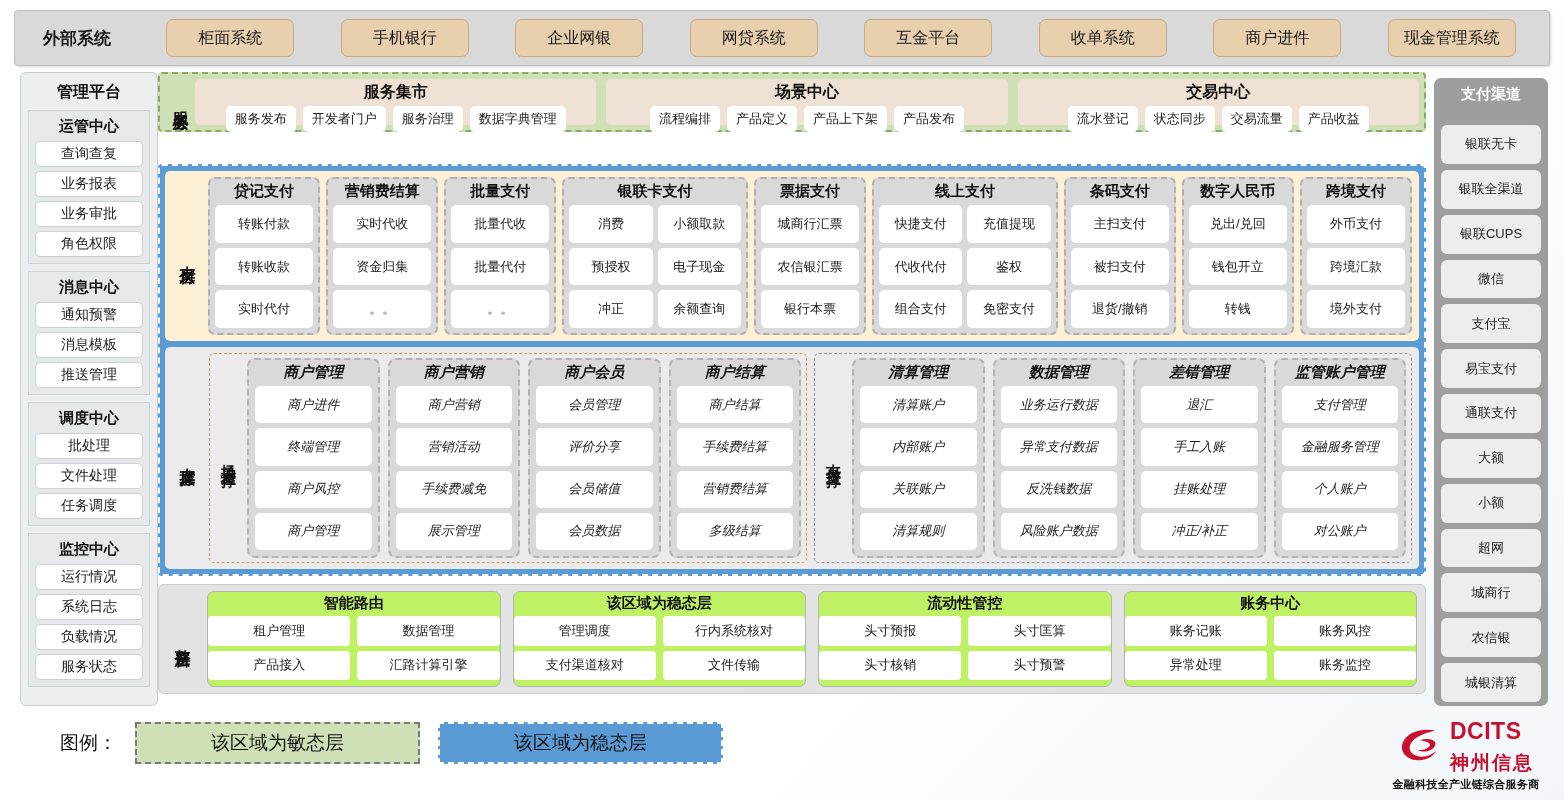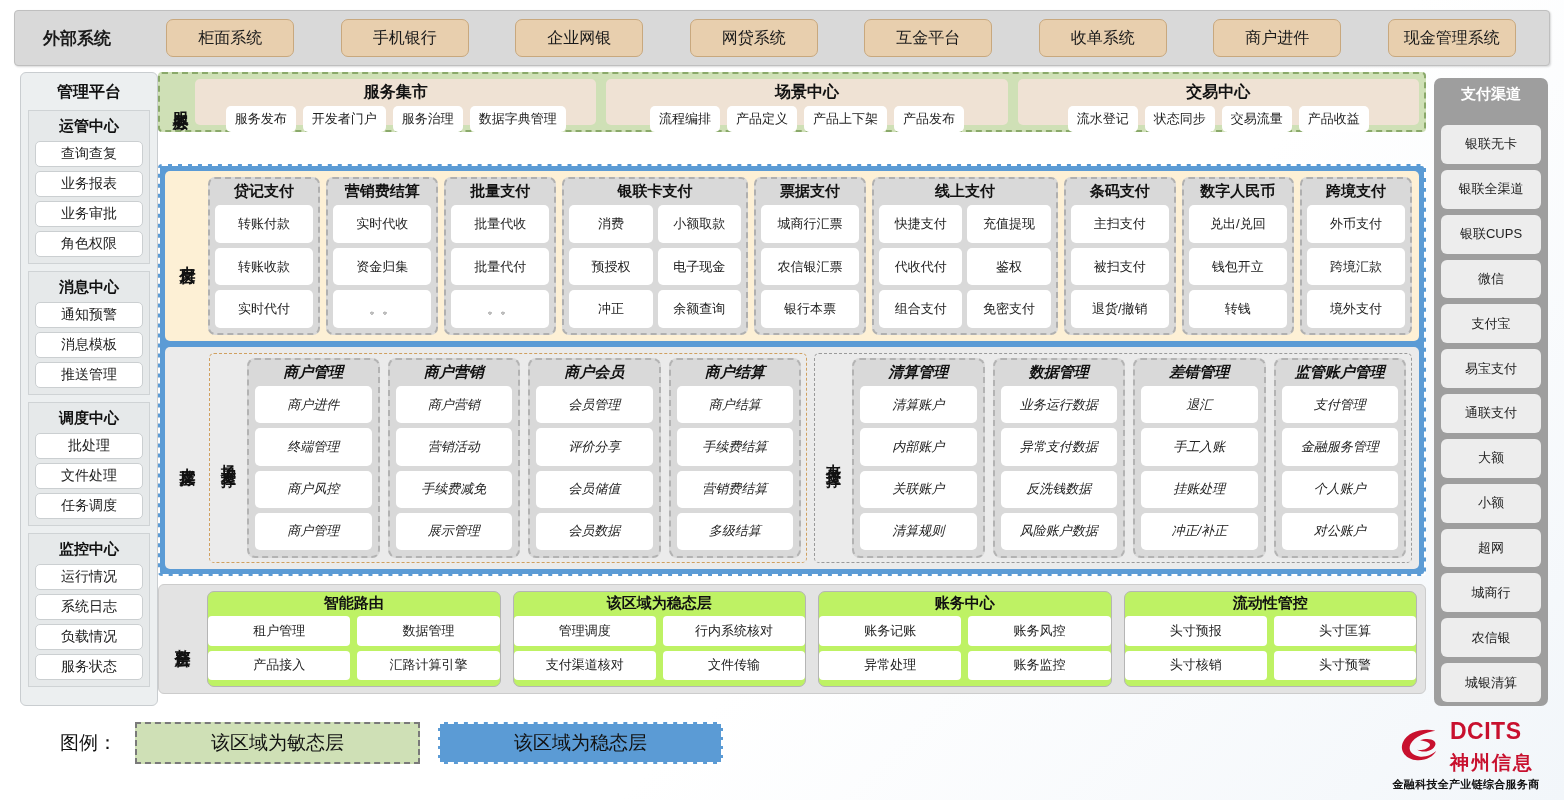--- a/index.html
+++ b/index.html
@@ -574,42 +574,42 @@
                 <div class="int-chip">管理调度</div>
                 <div class="int-chip">行内系统核对</div>
               </div>
               <div class="int-row">
                 <div class="int-chip">支付渠道核对</div>
                 <div class="int-chip">文件传输</div>
               </div>
             </div>
           </div>
           <div class="int-group">
+            <div class="int-group-title">流动性管控</div>
+            <div class="int-rows">
+              <div class="int-row">
+                <div class="int-chip">头寸预报</div>
+                <div class="int-chip">头寸匡算</div>
+              </div>
+              <div class="int-row">
+                <div class="int-chip">头寸核销</div>
+                <div class="int-chip">头寸预警</div>
+              </div>
+            </div>
+          </div>
+          <div class="int-group">
             <div class="int-group-title">账务中心</div>
             <div class="int-rows">
               <div class="int-row">
                 <div class="int-chip">账务记账</div>
                 <div class="int-chip">账务风控</div>
               </div>
               <div class="int-row">
                 <div class="int-chip">异常处理</div>
                 <div class="int-chip">账务监控</div>
-              </div>
-            </div>
-          </div>
-          <div class="int-group">
-            <div class="int-group-title">流动性管控</div>
-            <div class="int-rows">
-              <div class="int-row">
-                <div class="int-chip">头寸预报</div>
-                <div class="int-chip">头寸匡算</div>
-              </div>
-              <div class="int-row">
-                <div class="int-chip">头寸核销</div>
-                <div class="int-chip">头寸预警</div>
               </div>
             </div>
           </div>
         </div>
     </div>
 
   </div>
 
   <div class="chan">
     <div class="chan-title">支付渠道</div>

